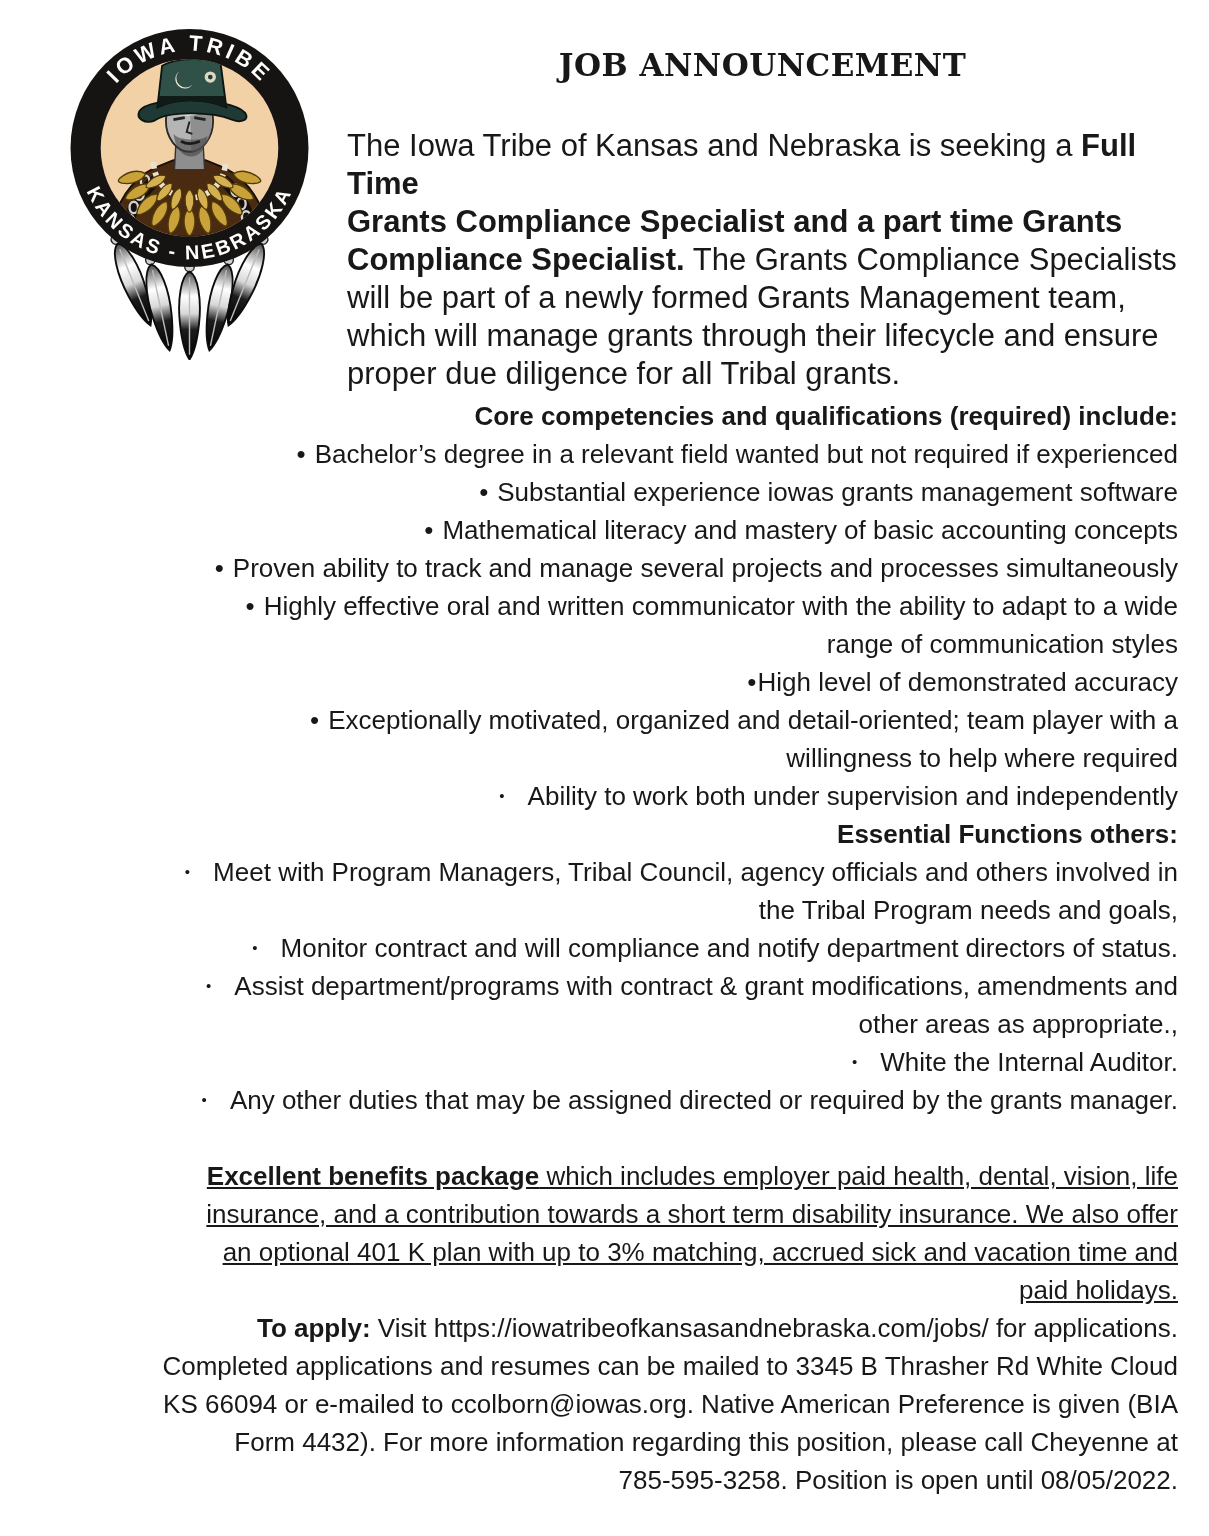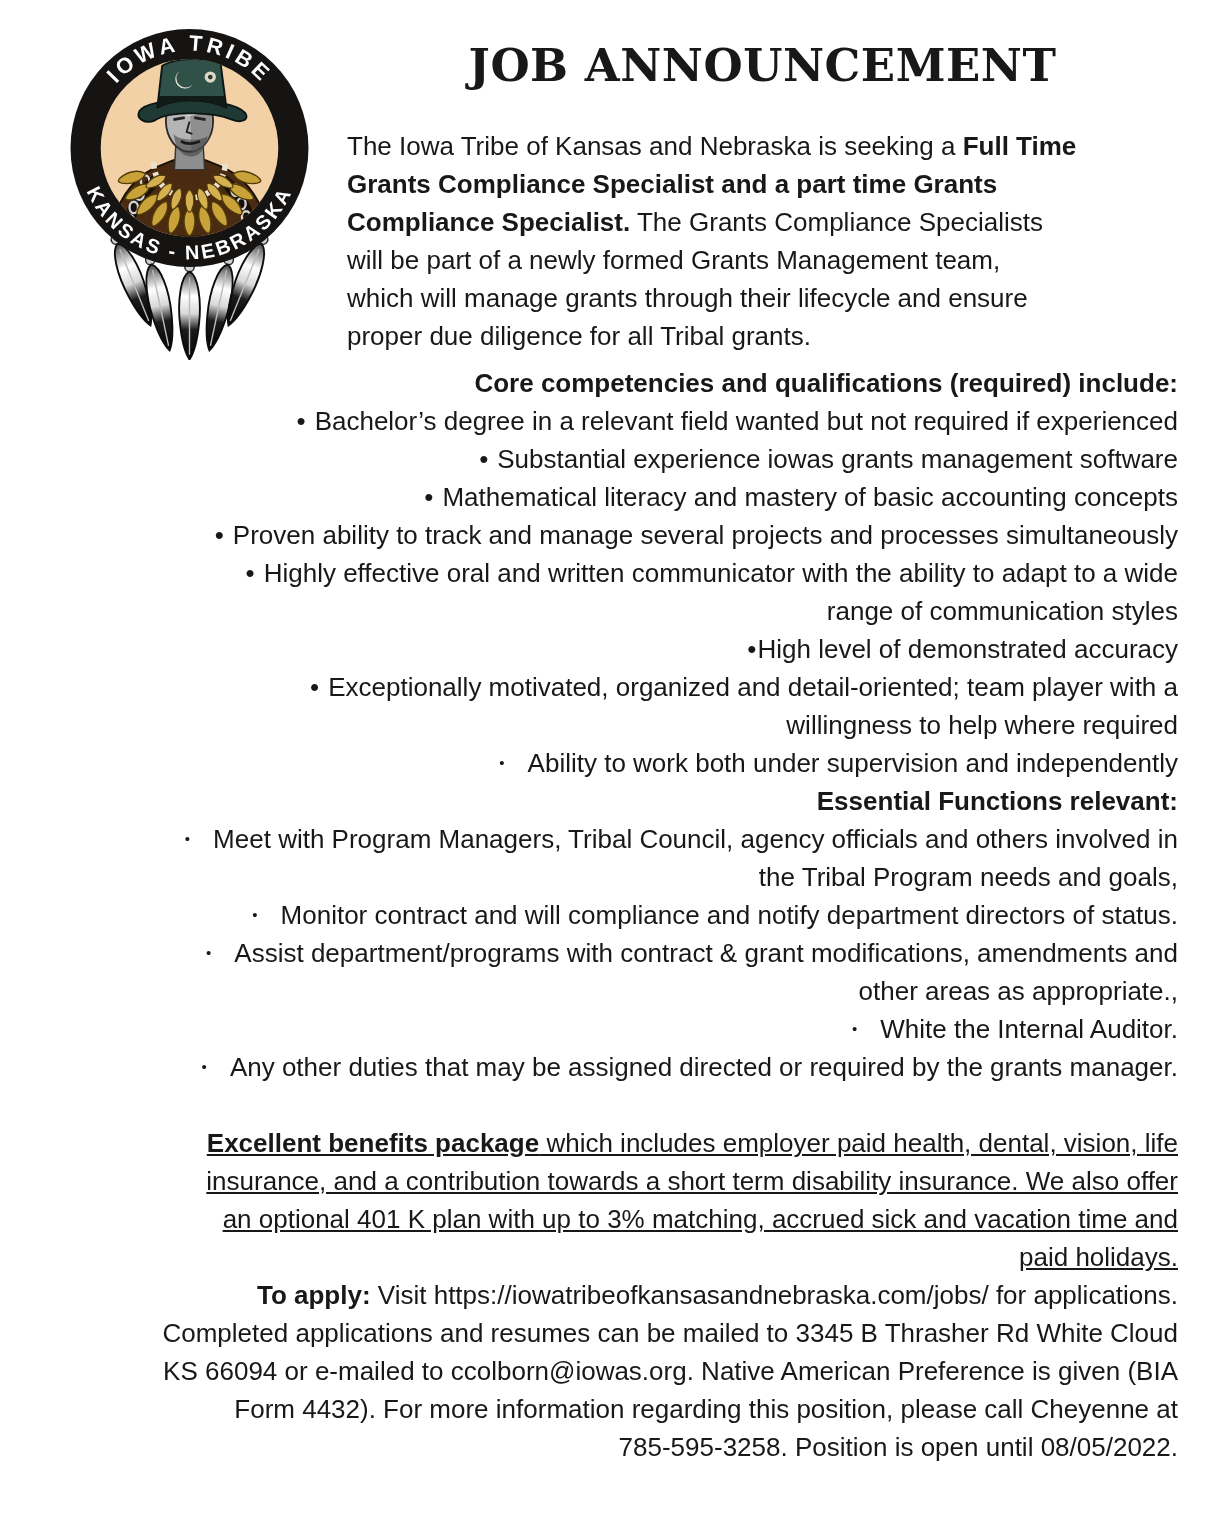--- a/index.html
+++ b/index.html
@@ -13,30 +13,30 @@
   .page { padding:26px 31px 0 48px; width:1209px; height:1536px; }
 
   
   .logo { float:left; width:255px; margin:2px 30px 0 14px; }
   .logo svg { display:block; width:255px; height:auto; }
 
   
   h1.title {
     font-family:"DejaVu Serif", serif;
     font-weight:bold;
-    font-size:45px; line-height:55px;
+    font-size:31px; line-height:55px;
     letter-spacing:0.5px;
     text-align:center;
     padding-left:58px;
     margin-top:12px;
     white-space:nowrap;
   }
 
   
-  .intro { margin-top:34px; font-size:26px; line-height:38px; }
+  .intro { margin-top:34px; font-size:31px; line-height:38px; }
 
   .pre { white-space:pre-line; }
   .b   { font-weight:bold; }
 
   
   .body-text { clear:both; padding-top:4px;text-align:right; }
   h2.sect { font-size:26px; line-height:38px; font-weight:bold; }
   .li   { font-size:26px; line-height:38px; }
   .dot-lg { margin-right:9px; }
   .dot-lg.tight { margin-right:1px; }
@@ -171,21 +171,21 @@
     <div class="li"><span class="dot-lg">•</span><span class="pre">Substantial experience iowas grants management software</span></div>
     <div class="li"><span class="dot-lg">•</span><span class="pre">Mathematical literacy and mastery of basic accounting concepts</span></div>
     <div class="li"><span class="dot-lg">•</span><span class="pre">Proven ability to track and manage several projects and processes simultaneously</span></div>
     <div class="li"><span class="dot-lg">•</span><span class="pre">Highly effective oral and written communicator with the ability to adapt to a wide
 range of communication styles</span></div>
     <div class="li"><span class="dot-lg tight">•</span><span class="pre">High level of demonstrated accuracy</span></div>
     <div class="li"><span class="dot-lg">•</span><span class="pre">Exceptionally motivated, organized and detail-oriented; team player with a
 willingness to help where required</span></div>
     <div class="li"><span class="dot-sm">•</span><span class="pre">Ability to work both under supervision and independently</span></div>
 
-    <h2 class="sect">Essential Functions relevant:</h2>
+    <h2 class="sect">Essential Functions others:</h2>
 
     <div class="li"><span class="dot-sm">•</span><span class="pre">Meet with Program Managers, Tribal Council, agency officials and others involved in
 the Tribal Program needs and goals,</span></div>
     <div class="li"><span class="dot-sm">•</span><span class="pre">Monitor contract and will compliance and notify department directors of status.</span></div>
     <div class="li"><span class="dot-sm">•</span><span class="pre">Assist department/programs with contract &amp; grant modifications, amendments and
 other areas as appropriate.,</span></div>
     <div class="li"><span class="dot-sm">•</span><span class="pre">White the Internal Auditor.</span></div>
     <div class="li"><span class="dot-sm">•</span><span class="pre">Any other duties that may be assigned directed or required by the grants manager.</span></div>
 
     <p class="para gap-top"><span class="pre b">Excellent benefits package</span><span class="pre"> which includes employer paid health, dental, vision, life

